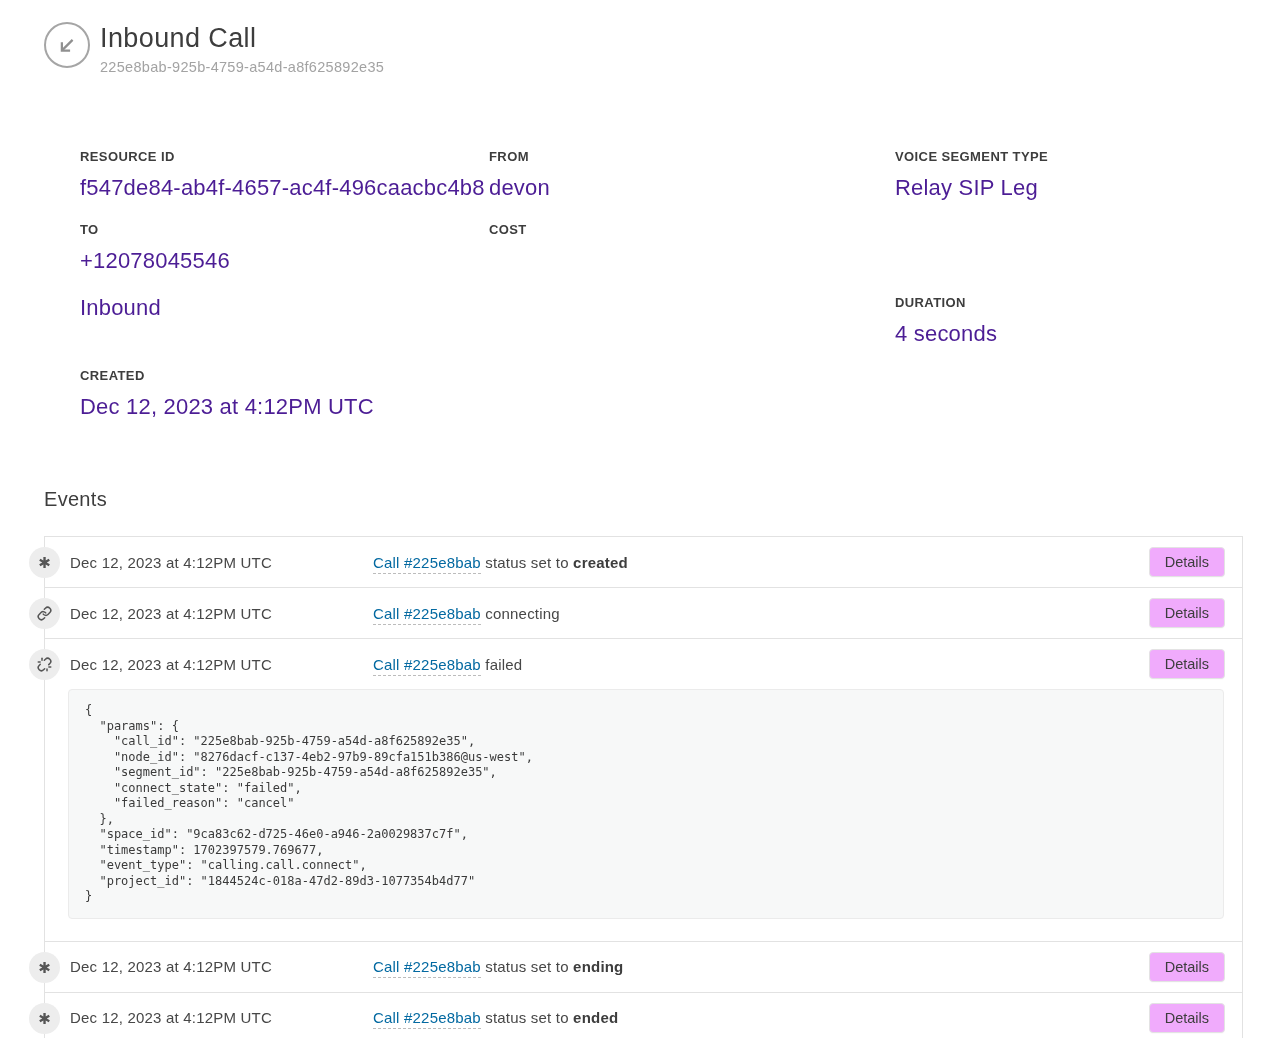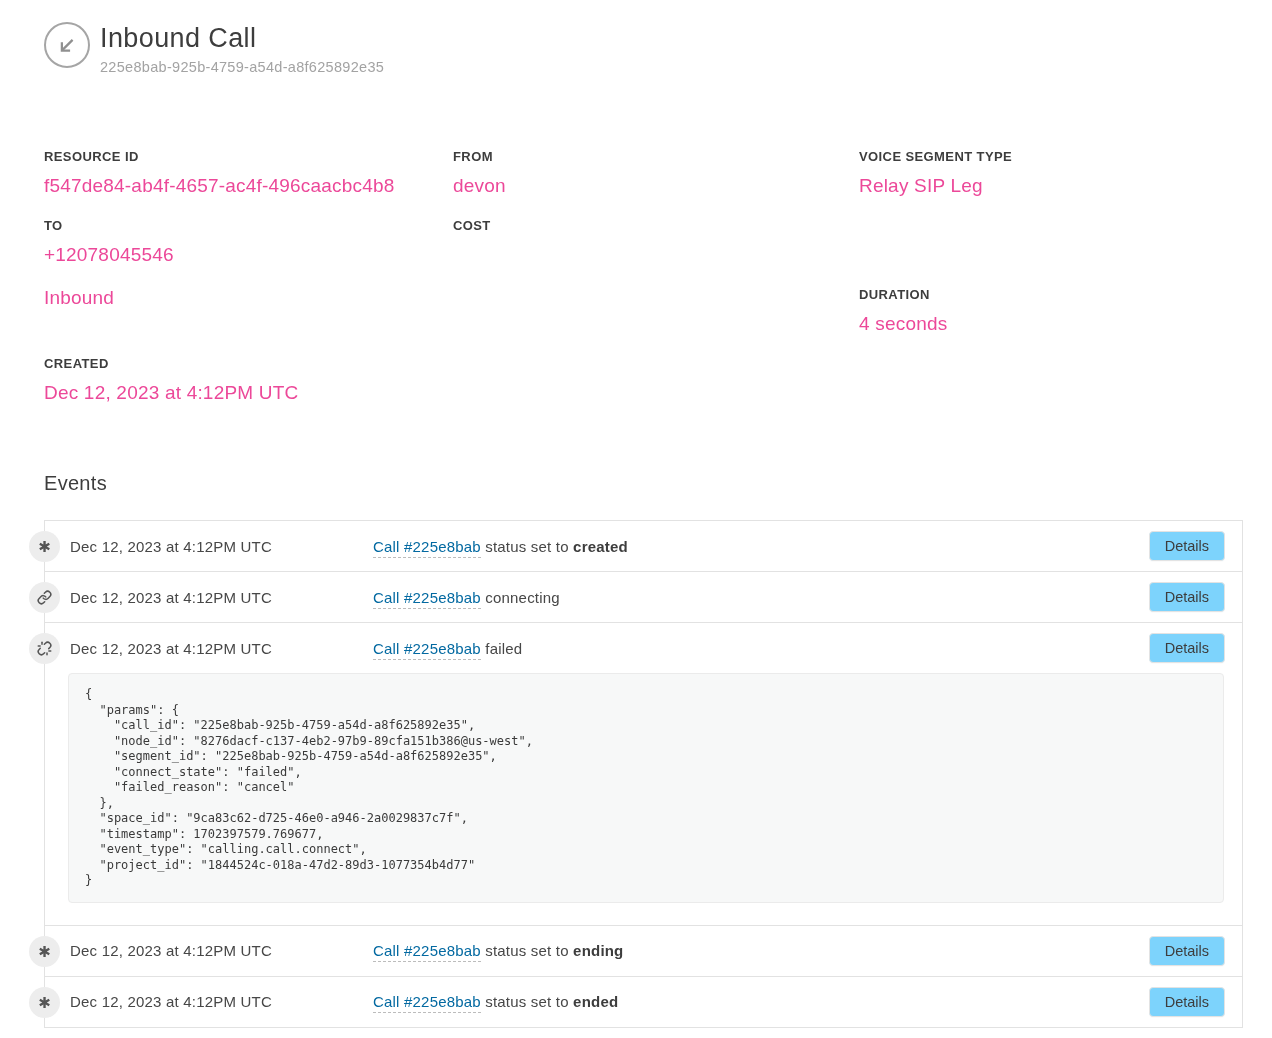--- a/index.html
+++ b/index.html
@@ -20,26 +20,27 @@
   .hdr-text { margin-left: 10px; }
   .hdr-title { font-size: 27px; font-weight: 500; color: #3d3d3d; letter-spacing: 0.4px; line-height: 1.2; }
   .hdr-sub { margin-top: 5px; font-size: 14.5px; color: #a3a3a3; letter-spacing: 0.3px; }
 
   
   .details {
     margin-top: 74px;
     display: grid;
     grid-template-columns: 409px 406px 1fr;
     row-gap: 21px;
+    margin-left: 36px;
   }
   .cell .lbl {
     font-size: 13px; font-weight: 700; color: #3d3d3d;
     letter-spacing: 0.4px; margin-bottom: 11px;
   }
-  .cell .val { font-size: 19px; color: #ec4899; letter-spacing: 0.2px; }
+  .cell .val { font-size: 22px; color: #4c1d95; letter-spacing: 0.2px; }
   .r3c1 { grid-row: 3; grid-column: 1; }
   .r3c3 { grid-row: 3; grid-column: 3; }
   .r4c1 { grid-row: 4; grid-column: 1; }
 
   
   .events-heading { margin-top: 68px; font-size: 20px; font-weight: 500; color: #3d3d3d; letter-spacing: 0.3px; }
   .events-box {
     margin-top: 25px;
     width: 1199px;
     border: 1px solid #e2e2e2;
@@ -56,21 +57,21 @@
   }
   .event-time { width: 303px; flex-shrink: 0; font-size: 15px; color: #474747; letter-spacing: 0.2px; }
   .event-desc { flex: 1; font-size: 15px; color: #474747; letter-spacing: 0.2px; }
   .event-desc strong { font-weight: 700; color: #3d3d3d; }
   .event-link {
     color: #0369a1; text-decoration: none; cursor: pointer;
     border-bottom: 1px dashed #bcbcbc; padding-bottom: 2px;
   }
   .details-btn {
     margin-left: auto; margin-right: 17px;
-    background: #7dd3fc; border: 1px solid #e3e3e3; border-radius: 4px;
+    background: #f0abfc; border: 1px solid #e3e3e3; border-radius: 4px;
     padding: 6px 15px; font-family: "Liberation Sans", sans-serif;
     font-size: 14.5px; color: #3d3d3d; cursor: pointer;
     box-shadow: 0 1px 1px rgba(0,0,0,0.02);
   }
   .event-code {
     margin: 0 18px 22px 23px;
     background: #f7f8f8; border: 1px solid #ebebeb; border-radius: 4px;
     padding: 13px 16px;
     font-family: "DejaVu Sans Mono", monospace;
     font-size: 12px; line-height: 15.5px; color: #3a3a3a;

